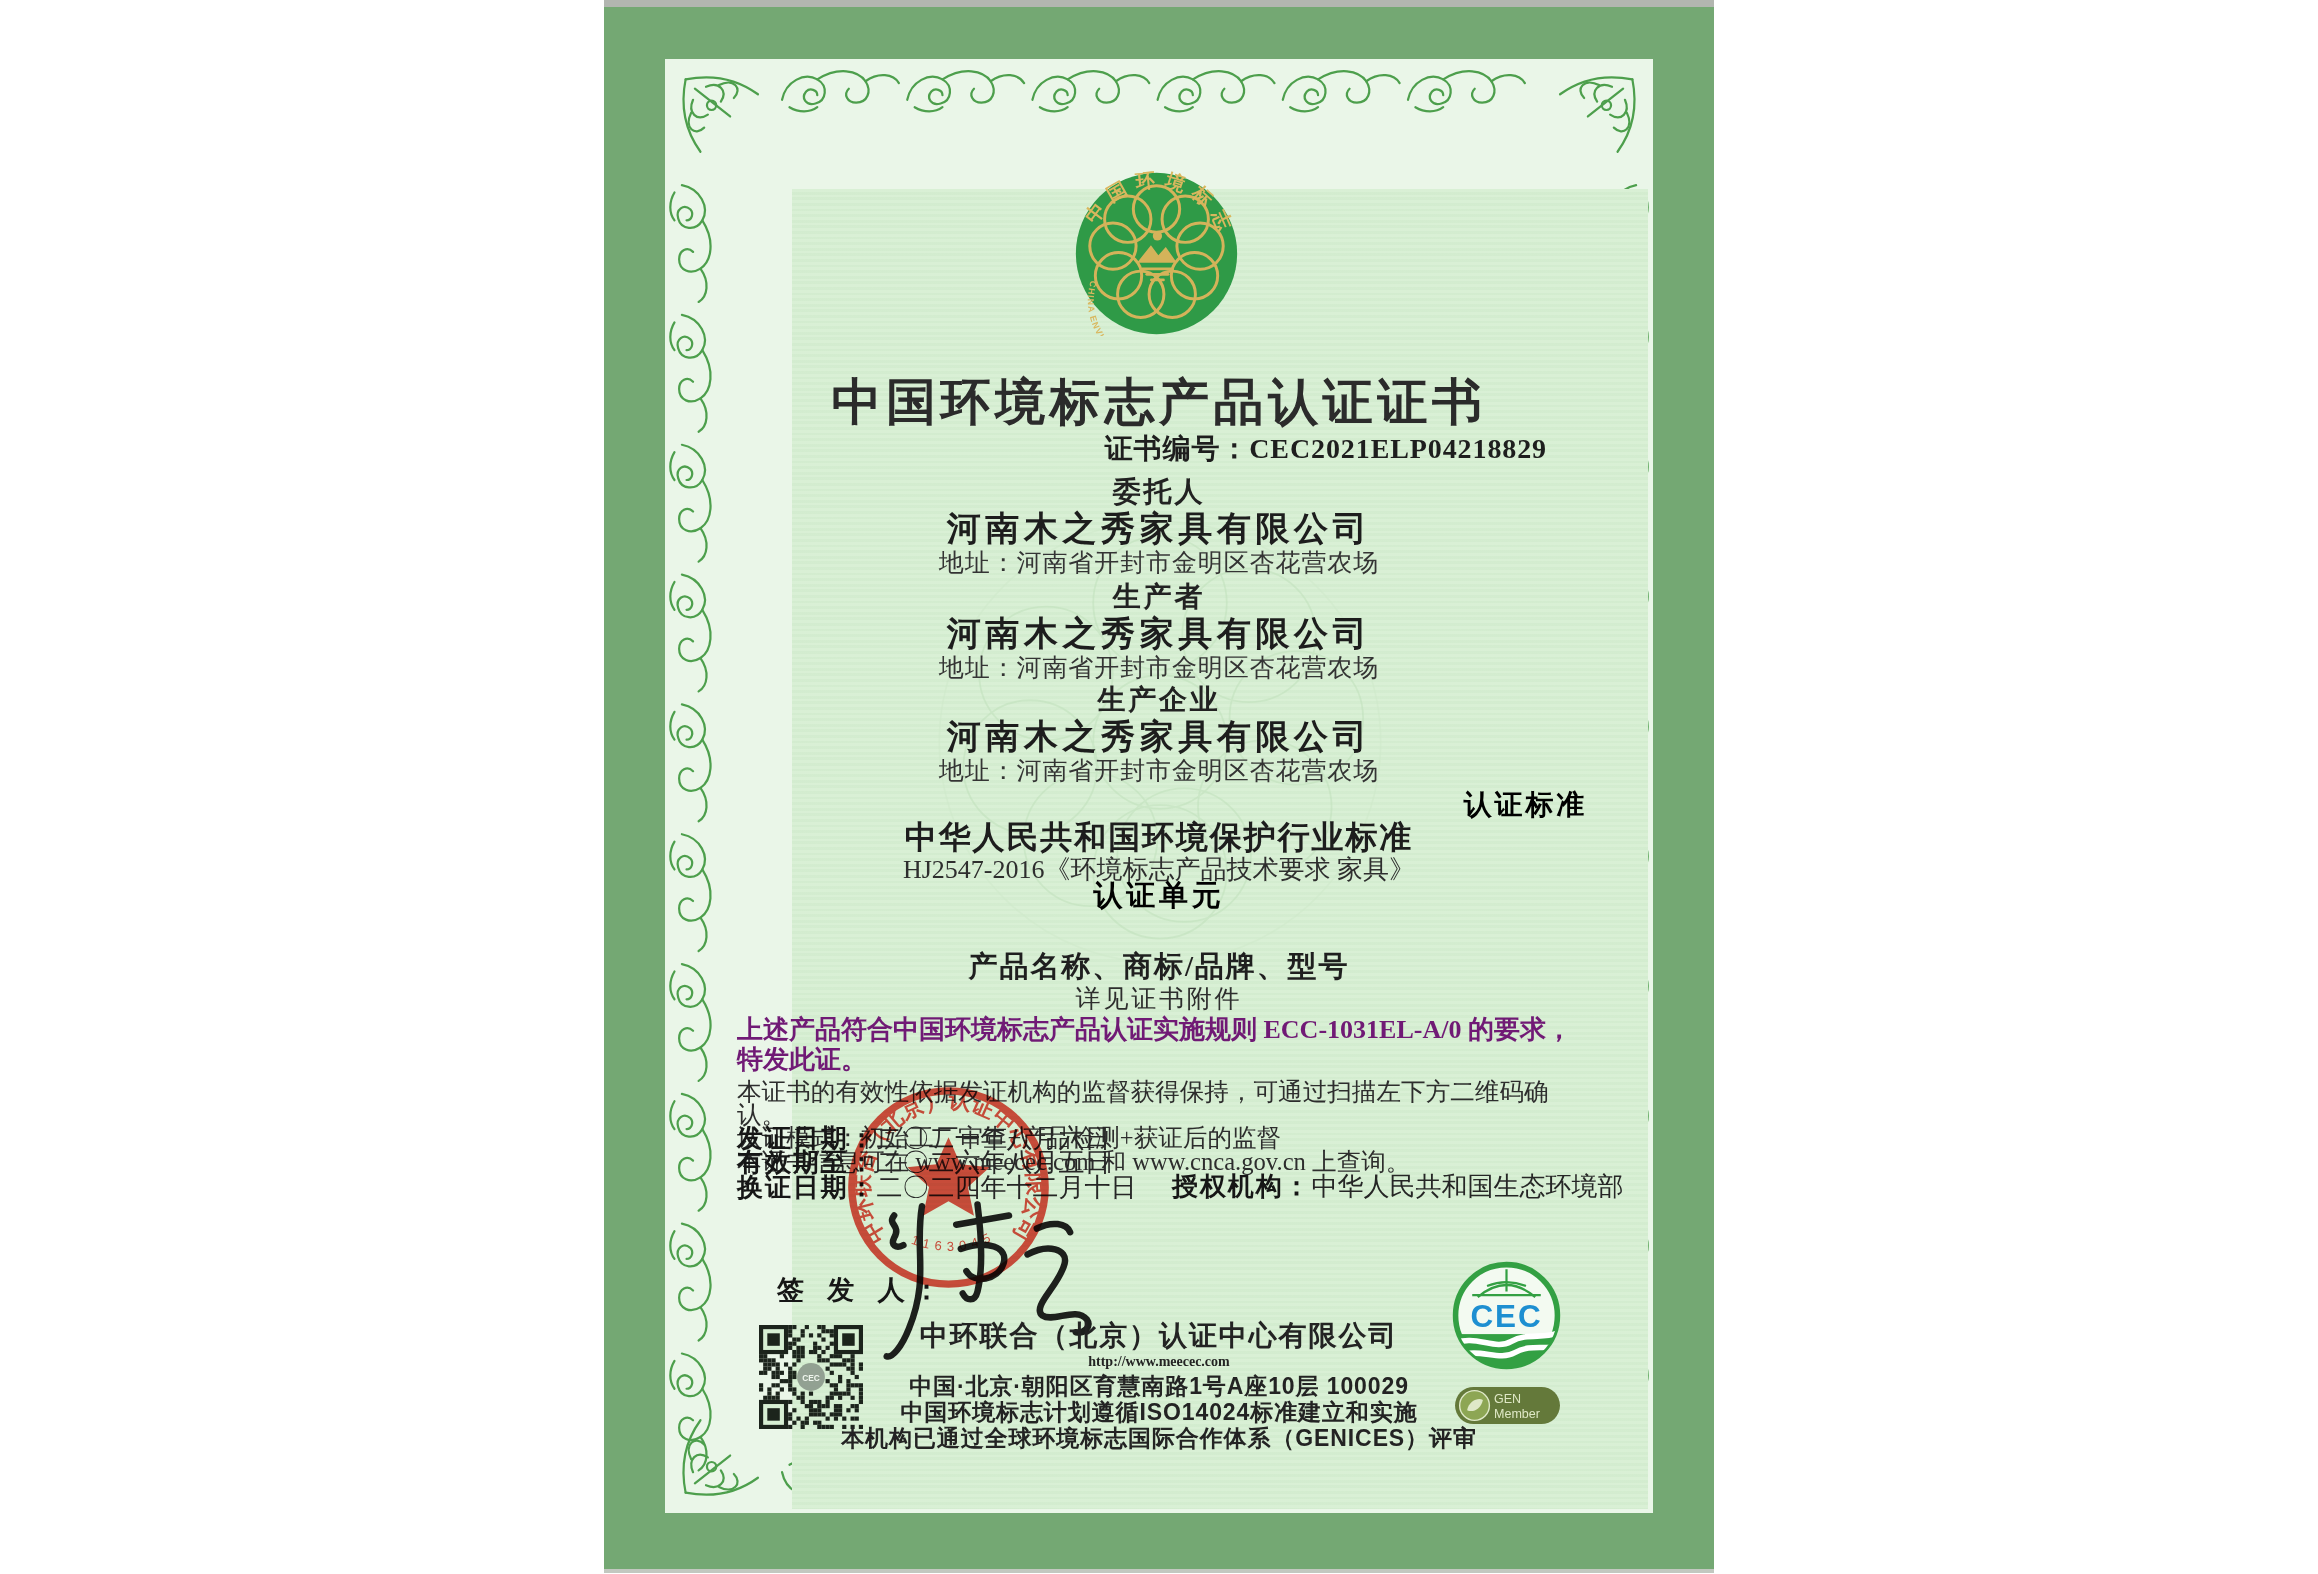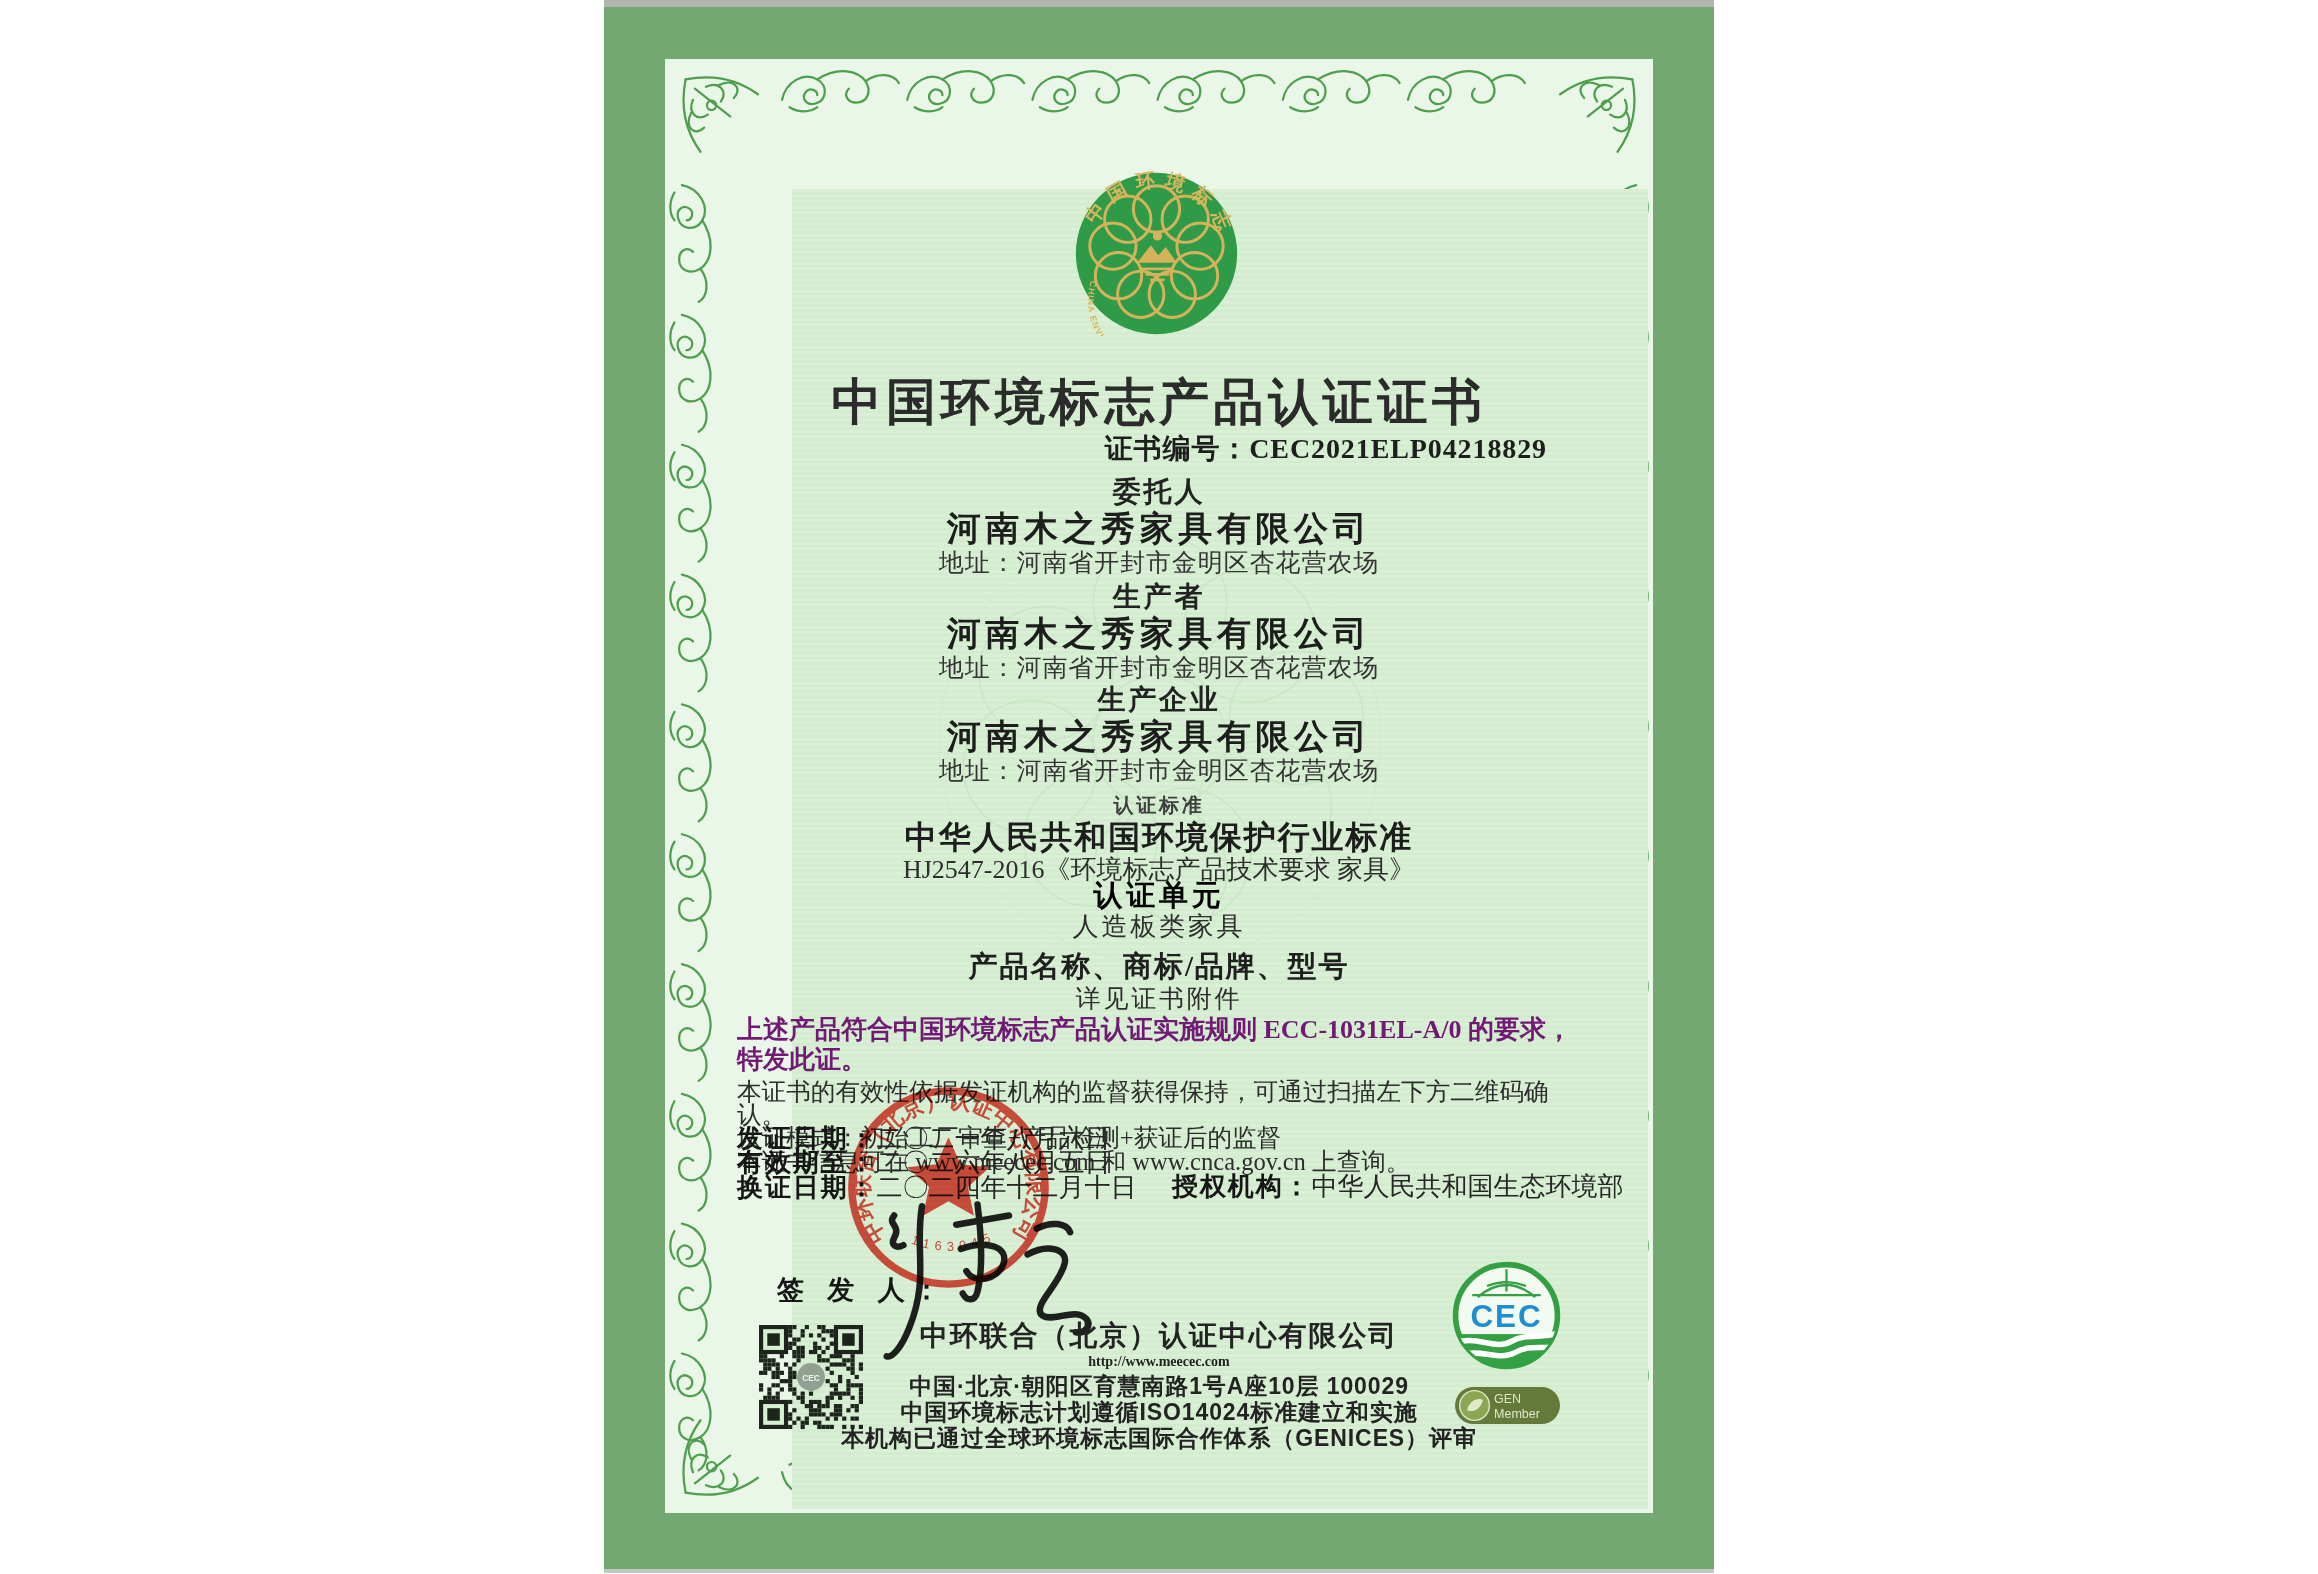--- a/index.html
+++ b/index.html
@@ -14,21 +14,21 @@
   svg{display:block;}
   .abs{position:absolute;}
   .centered{left:127px;width:856px;text-align:center;}
   .title{top:369px;font-family:Liberation Mono, monospace;font-weight:bold;
          font-size:50px;letter-spacing:4.6px;color:#2b2b2b;}
   .certno{top:430px;right:167px;font-size:28px;font-weight:bold;color:#1e1e1e;letter-spacing:0.9px;}
   .party .role{font-size:28px;font-weight:bold;line-height:30px;letter-spacing:2.8px;color:#222;}
   .party .name{font-size:34px;font-weight:bold;line-height:39px;letter-spacing:4.6px;color:#1d1d1d;margin-top:1.9px;}
   .party .addr{font-size:25px;line-height:26px;letter-spacing:0.9px;color:#343434;margin-top:2px;}
   .p1{top:477px;} .p2{top:582px;} .p3{top:685px;}
-  .std{top:790px;} .std .l1{font-size:20px;font-weight:bold;line-height:30px;letter-spacing:2.8px;color:#404040;}
+  .std{top:790px;} .std .l1{font-size:28px;font-weight:bold;line-height:30px;letter-spacing:2.8px;color:#000000;text-align:right;}
   .std .l2{font-size:32px;font-weight:bold;line-height:35px;letter-spacing:1.9px;color:#1d1d1d;}
   .std .l3{font-size:26px;line-height:30px;color:#2e2e2e;}
   .unitb{top:879px;} .unitb .l1{font-size:29px;font-weight:bold;line-height:32px;letter-spacing:3.7px;color:#000000;}
   .unitb .l2{font-size:26px;line-height:32px;letter-spacing:2.8px;color:#2e2e2e;}
   .prodb{top:950px;} .prodb .l1{font-size:29px;font-weight:bold;line-height:33px;letter-spacing:1.9px;color:#1f1f1f;}
   .prodb .l2{font-size:25px;line-height:32px;letter-spacing:2.8px;color:#2e2e2e;}
   .statements{left:133px;top:1015px;width:853px;color:#262626;}
   .statements .s1{font-size:26px;font-weight:bold;line-height:30px;margin-bottom:4.6px;color:#701a75;}
   .statements .sx{font-size:24.6px;line-height:23px;margin-top:0.9px;color:#2d2d2d;}
   .daterow{left:133px;font-size:26px;color:#262626;white-space:nowrap;}
@@ -189,21 +189,20 @@
       <div class="addr">地址：河南省开封市金明区杏花营农场</div>
     </div>
 
     <div class="abs centered std">
       <div class="l1">认证标准</div>
       <div class="l2">中华人民共和国环境保护行业标准</div>
       <div class="l3">HJ2547-2016《环境标志产品技术要求 家具》</div>
     </div>
     <div class="abs centered unitb">
       <div class="l1">认证单元</div>
-      <div class="l2">人造板类家具</div>
     </div>
     <div class="abs centered prodb">
       <div class="l1">产品名称、商标/品牌、型号</div>
       <div class="l2">详见证书附件</div>
     </div>
 
     <div class="abs statements">
       <div class="s1">上述产品符合中国环境标志产品认证实施规则 ECC-1031EL-A/0 的要求，特发此证。</div>
       <div class="sx">本证书的有效性依据发证机构的监督获得保持，可通过扫描左下方二维码确认。</div>
       <div class="sx">认证模式：初始工厂审查+产品检测+获证后的监督</div>

